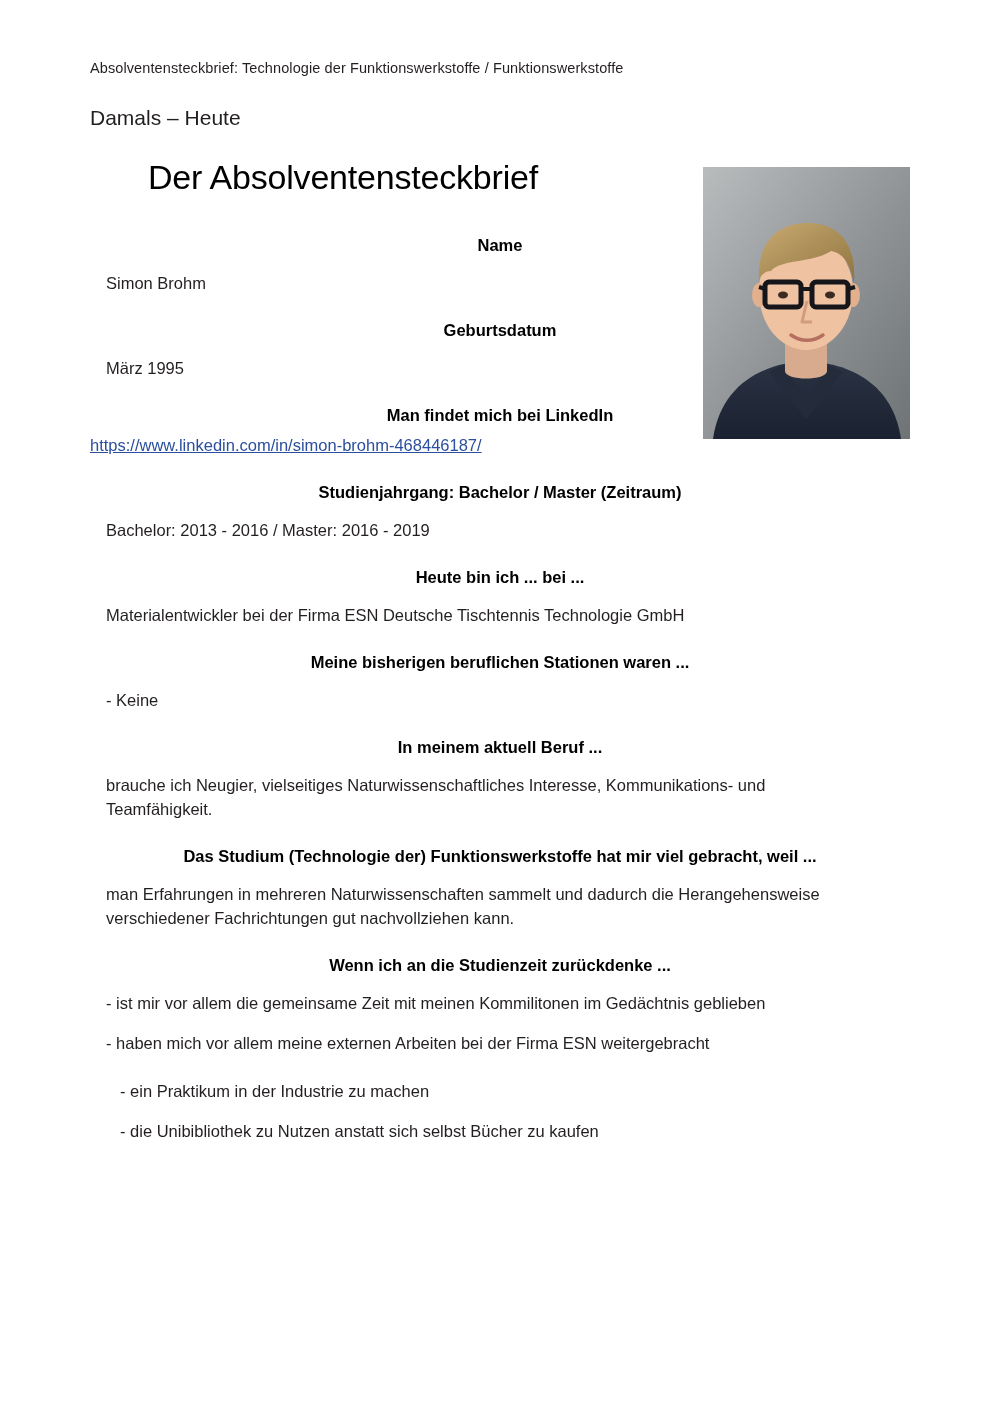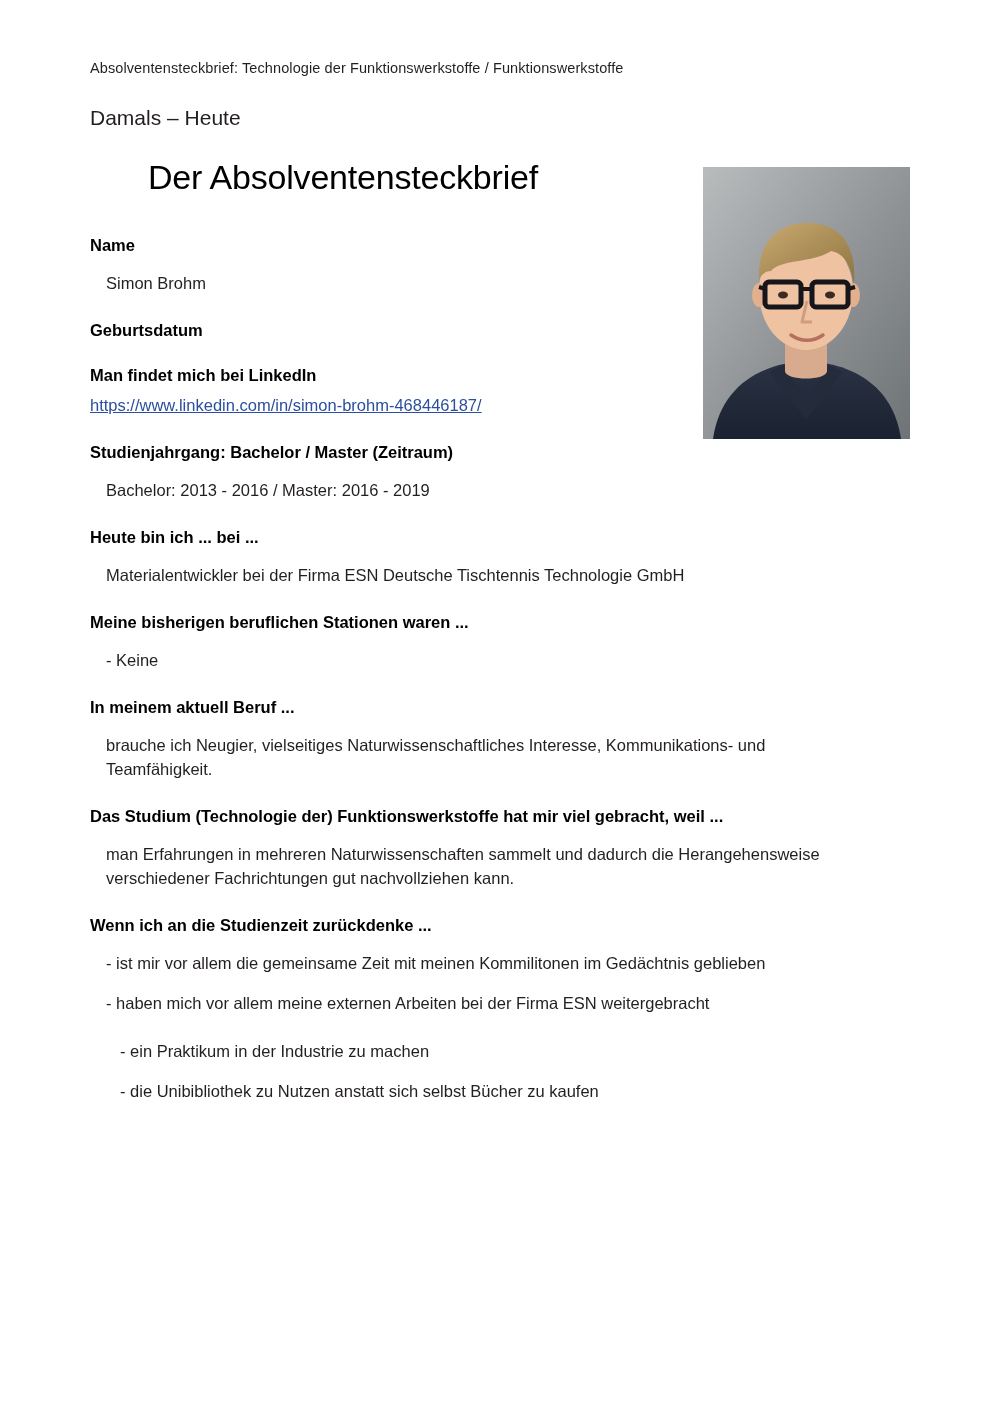--- a/index.html
+++ b/index.html
@@ -49,20 +49,21 @@
   }
   .field:last-child {
     margin-bottom: 0;
   }
   .label {
     font-size: 16.5px;
     font-weight: bold;
     color: #000;
     margin: 0 0 8px 0;
     line-height: 1.28;
+    text-align: center;
   }
   .value {
     font-size: 16.5px;
     color: #231f20;
     margin: 16px;
     line-height: 1.45;
   }
   .value.narrow {
     max-width: 760px;
   }
@@ -148,20 +149,21 @@
 
   <div class="content">
 
     <div class="field">
       <div class="label">Name</div>
       <div class="value">Simon Brohm</div>
     </div>
 
     <div class="field">
       <div class="label">Geburtsdatum</div>
+      <div class="value">März 1995</div>
     </div>
 
     <div class="field">
       <div class="label">Man findet mich bei LinkedIn</div>
       <a class="link" href="#">https://www.linkedin.com/in/simon-brohm-468446187/</a>
     </div>
 
     <div class="field">
       <div class="label">Studienjahrgang: Bachelor / Master (Zeitraum)</div>
       <div class="value">Bachelor: 2013 - 2016 / Master: 2016 - 2019</div>

